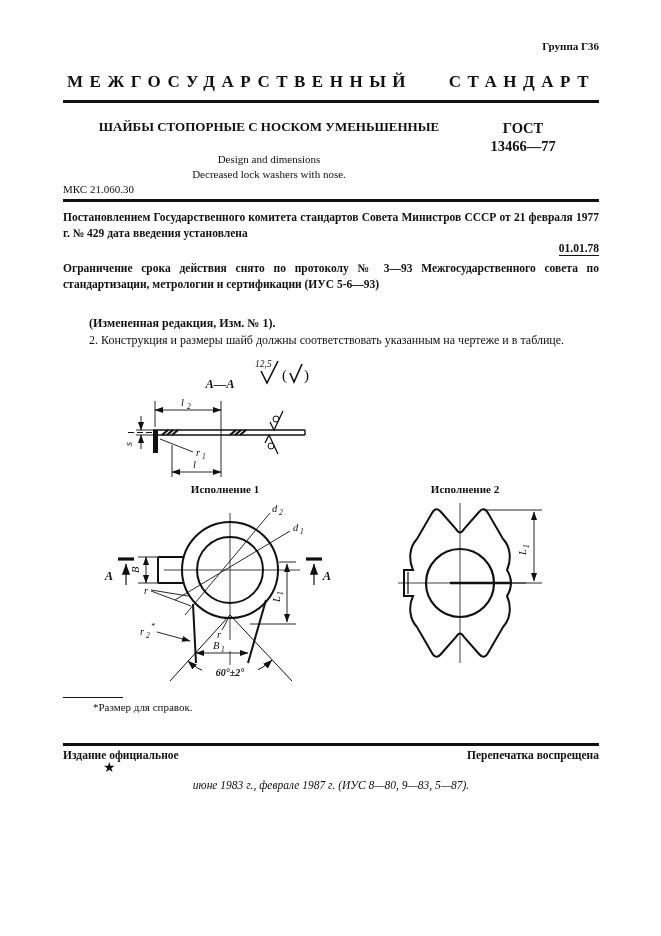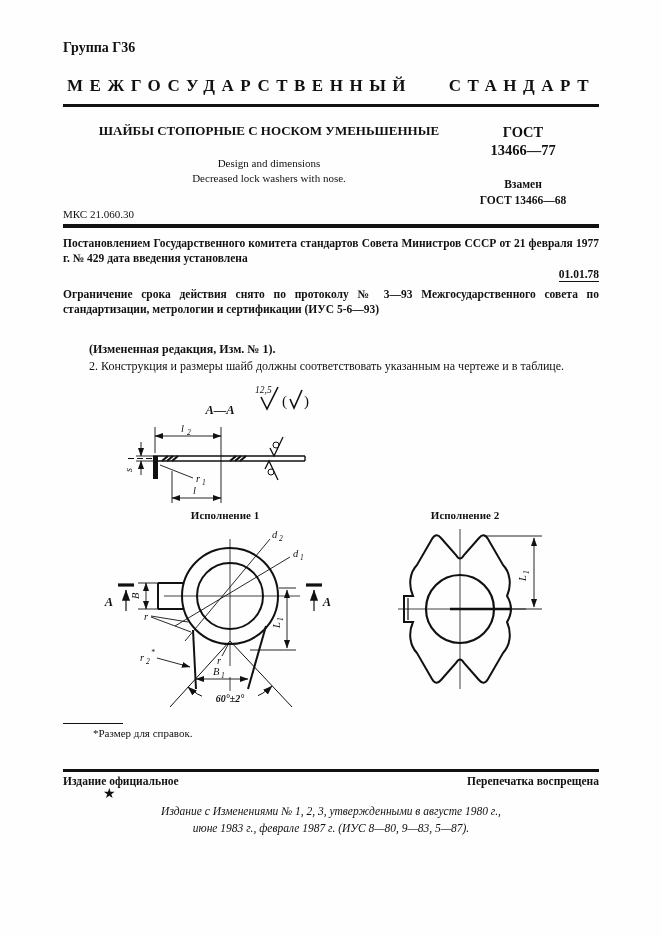--- a/index.html
+++ b/index.html
@@ -2,21 +2,21 @@
 <html><head>
 <meta charset="utf-8">
 <style>
   html,body{margin:0;padding:0;background:#888;}
   .sheet{
     width:661px;height:936px;background:#fefefe;margin:0 auto;
     font-family:"Liberation Serif","DejaVu Serif",serif;color:#111;
     overflow:hidden;position:relative;
   }
   .page{padding:40px 62px 0 63px;}
-  .group-label{text-align:left;font-weight:bold;font-size:14px;}
+  .group-label{text-align:right;font-weight:bold;font-size:11px;}
   .std-header{
     margin-top:20px;font-weight:bold;font-size:17px;white-space:nowrap;
     letter-spacing:6.5px;word-spacing:26px;text-align:center;
     border-bottom:3.5px solid #111;padding-bottom:8px;
   }
   .title-block{display:flex;margin-top:16px;}
   .title-left{flex:1;text-align:center;padding-left:28px;}
   .title-ru{font-weight:bold;font-size:13px;}
   .subtitle-ru{font-weight:bold;font-size:11.5px;margin-top:15px;}
   .title-en{font-size:11px;margin-top:17px;line-height:1.4;}
@@ -75,24 +75,20 @@
       <div class="title-en">
         <div>Design and dimensions</div>
         <div>Decreased lock washers with nose.</div>
       </div>
     </div>
     <div class="title-right">
       <div class="gost-label">
         <div>ГОСТ</div>
         <div>13466—77</div>
       </div>
-      <div class="replaces">
-        <div>Взамен</div>
-        <div>ГОСТ 13466—68</div>
-      </div>
     </div>
   </div>
 
   <div class="mks">МКС 21.060.30</div>
 
   <div class="rule"></div>
 
   <div class="decree">Постановлением Государственного комитета стандартов Совета Министров СССР от 21 февраля 1977 г. № 429 дата введения установлена</div>
   <div class="date-line"><span>01.01.78</span></div>
   <div class="limitation">Ограничение срока действия снято по протоколу № 3—93 Межгосударственного совета по стандартизации, метрологии и сертификации (ИУС 5-6—93)</div>
@@ -282,18 +278,17 @@
     <div class="footnote-text">*Размер для справок.</div>
   </div>
 
   <div class="footer-rule"></div>
   <div class="footer-row">
     <span>Издание официальное</span>
     <span>Перепечатка воспрещена</span>
   </div>
   <div class="star">★</div>
   <div class="edition">
-    <div>Издание с Изменениями № 1, 2, 3, утвержденными в августе 1980 г.,</div>
     <div>июне 1983 г., феврале 1987 г. (ИУС 8—80, 9—83, 5—87).</div>
   </div>
 
  </div>
 </div>
 
 </body></html>

